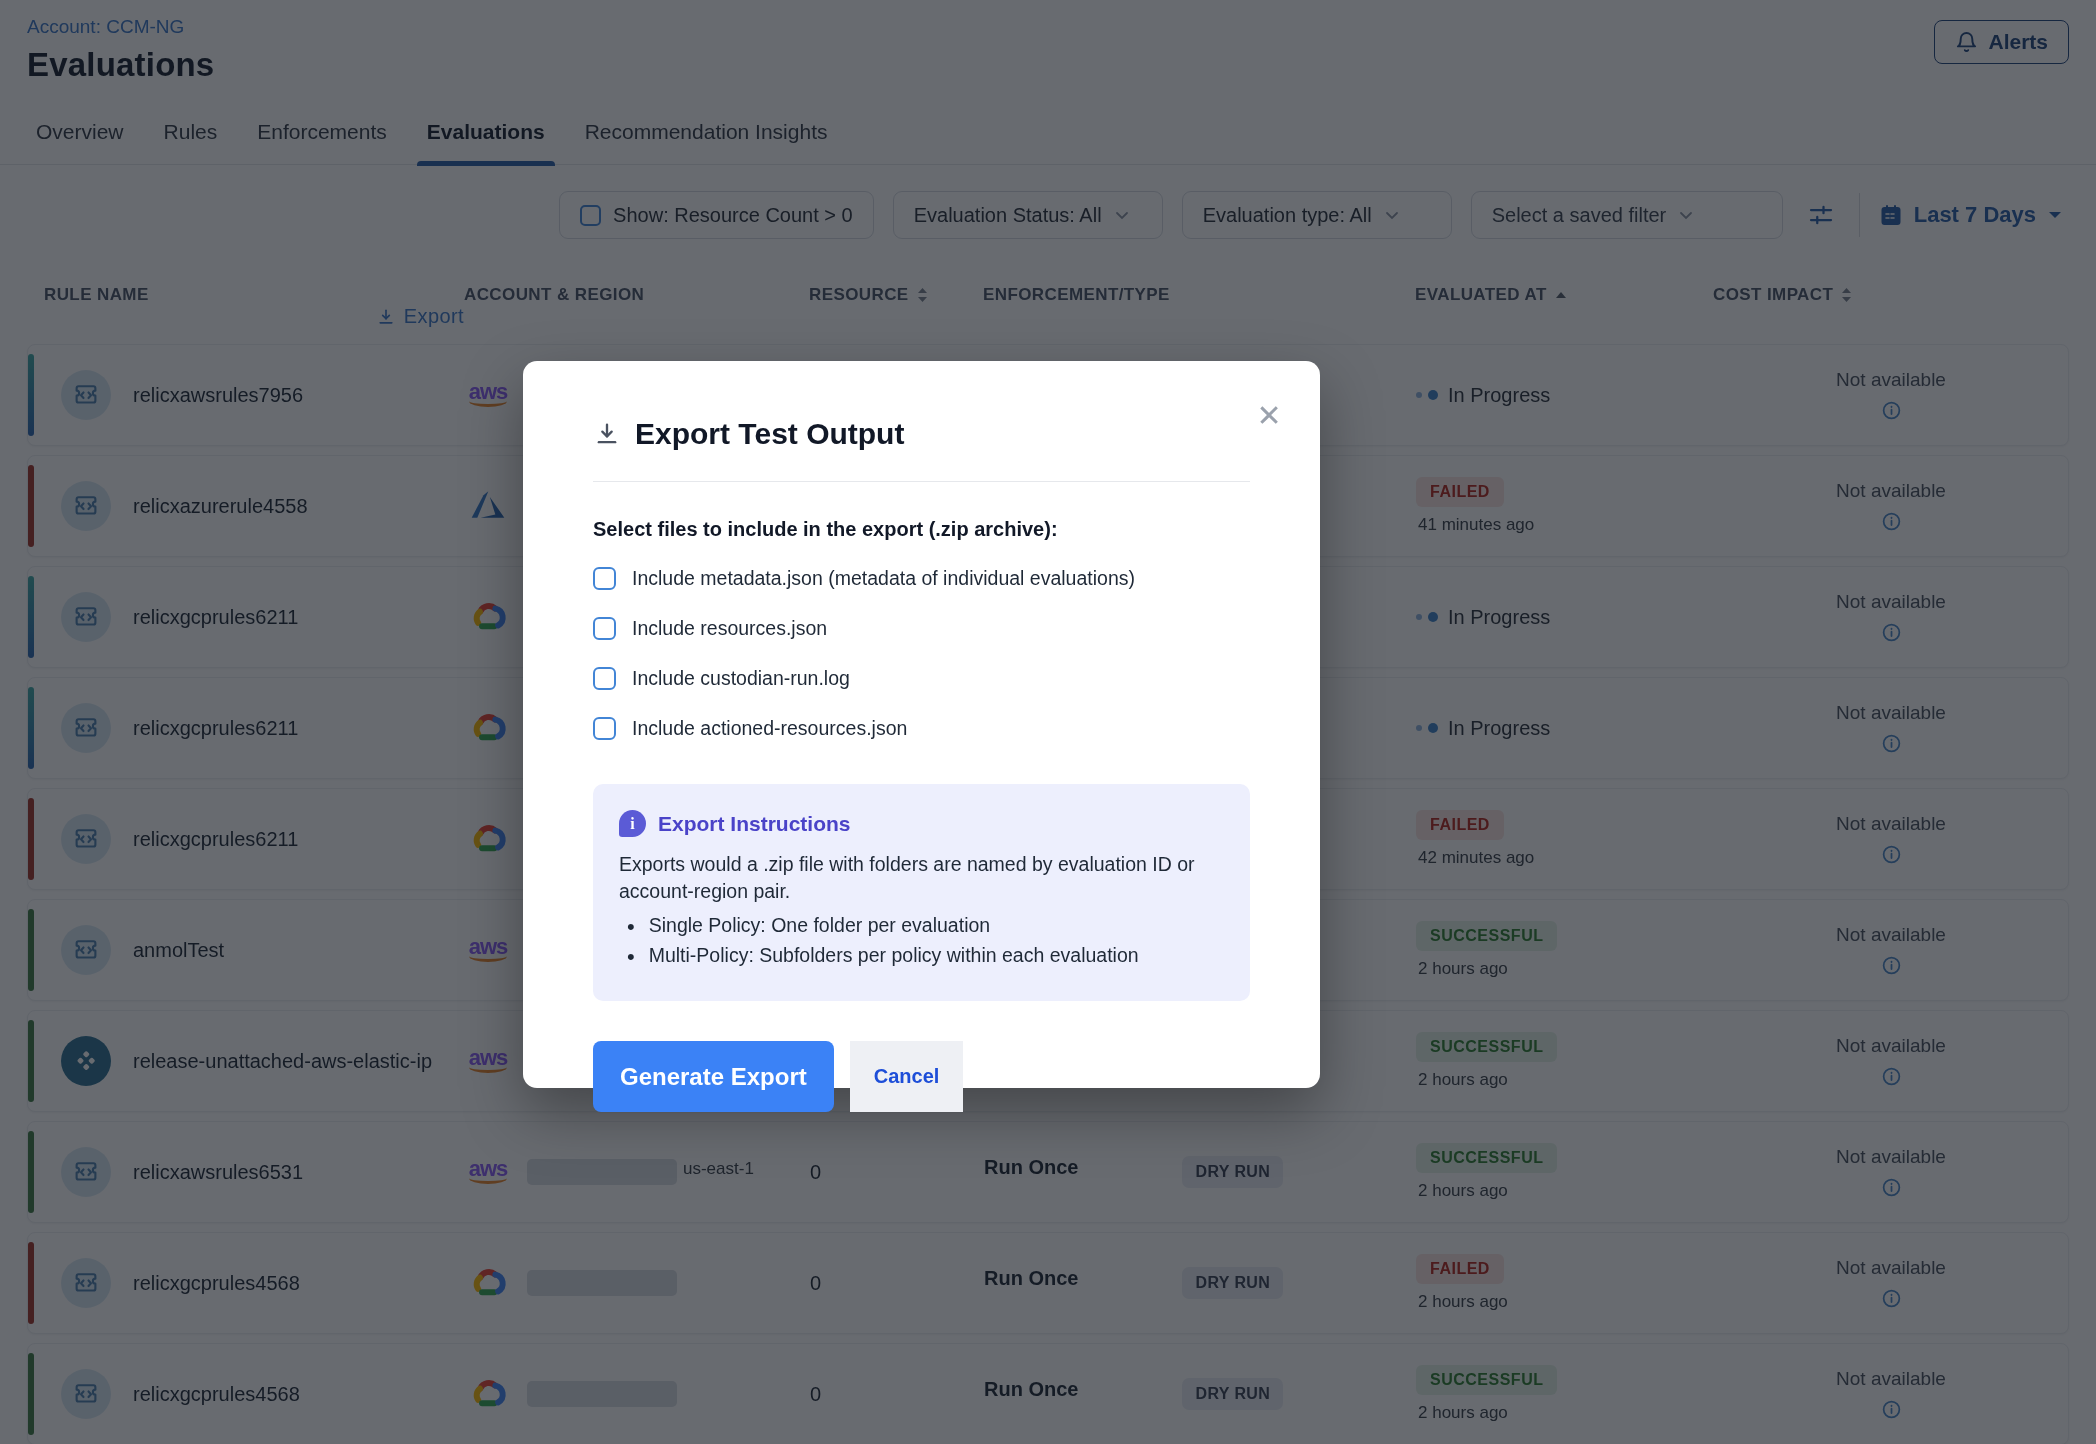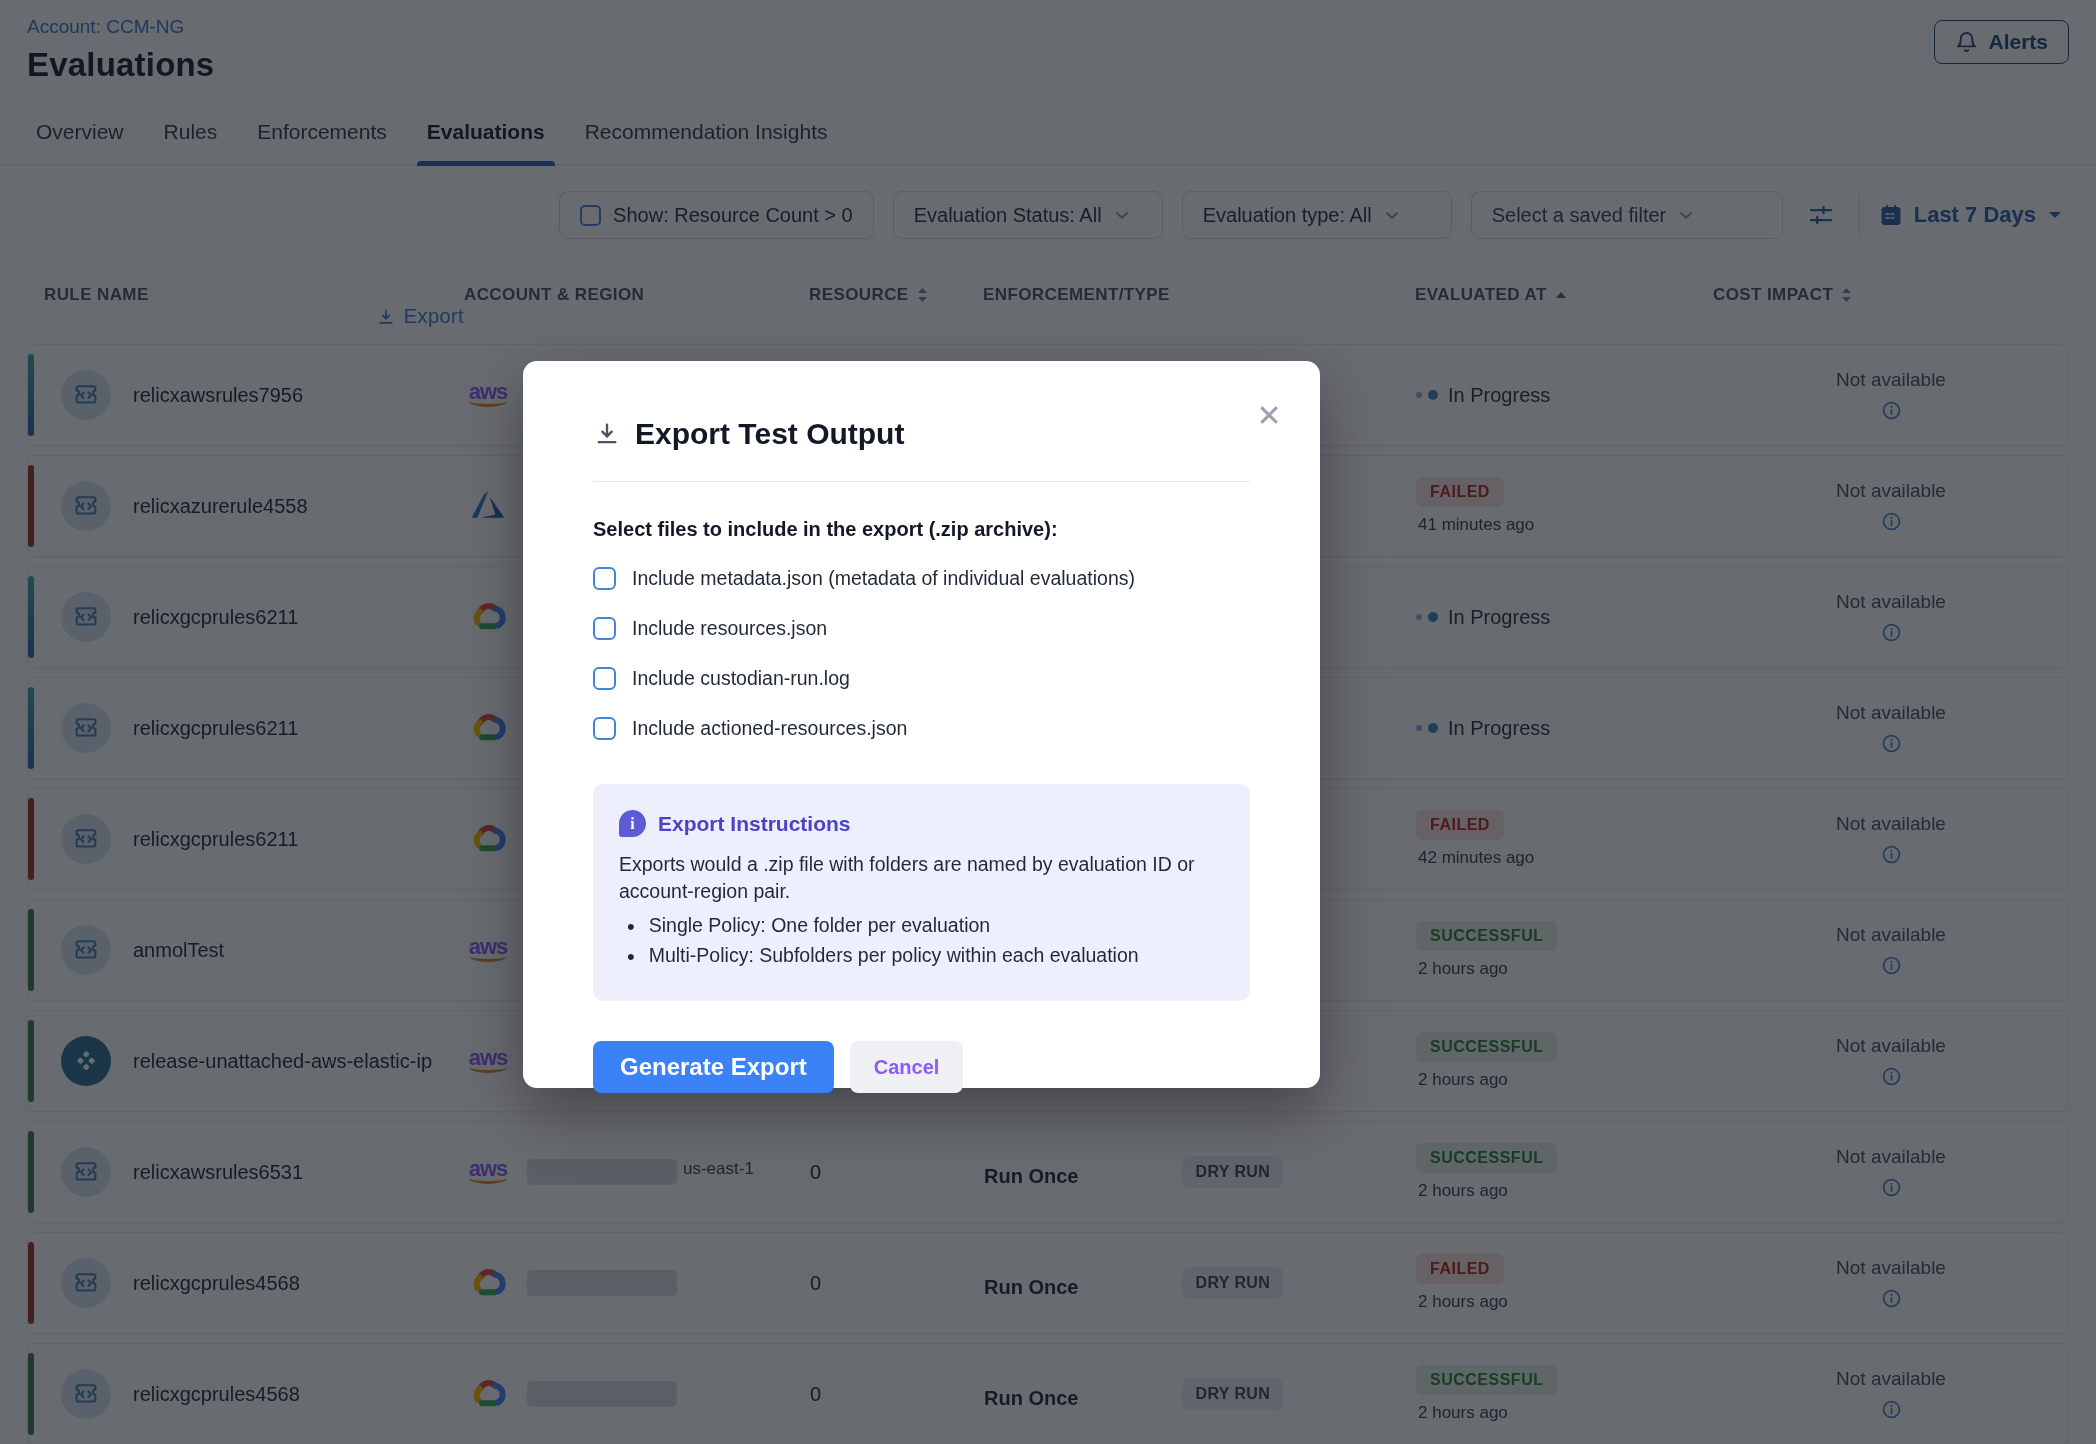--- a/index.html
+++ b/index.html
@@ -53,21 +53,21 @@
   .row-icon.action { background:#2E7193; }
   .rule-name { font-size:20px; color:#1F2937; }
   .c2 { display:flex; align-items:center; gap:16px; }
   .provider { width:46px; display:flex; align-items:center; justify-content:center; flex:none; }
   .aws-logo { font-size:22px; font-weight:700; color:#8b5cf6; letter-spacing:-1px; line-height:.8; }
   .aws-logo i { display:block; height:8px; border-bottom:3px solid #E8862D; border-radius:0 0 70% 70% / 0 0 100% 100%; margin-top:-1px; font-style:normal; }
   .acct { display:flex; flex-direction:row; gap:6px; }
   .redacted { width:150px; height:26px; background:#D9DDE3; border-radius:5px; }
   .region { font-size:17px; color:#3A414B; }
   .c3 { font-size:20px; color:#1F2937; }
-  .c4 { display:flex; align-items:flex-end; font-size:20px; font-weight:600; color:#1F2937; }
+  .c4 { display:flex; align-items:flex-start; font-size:20px; font-weight:600; color:#1F2937; }
   .dry-badge { margin-left:104px; background:#E9EDF4; color:#3A4356; font-size:16px; font-weight:700; letter-spacing:.4px;
     padding:7px 13px; border-radius:7px; }
   .c5 .stack { display:flex; flex-direction:column; gap:8px; align-items:flex-start; }
   .badge { font-size:16px; font-weight:700; letter-spacing:.5px; padding:6px 14px; border-radius:6px; }
   .badge.failed { color:#B3261E; background:#F9E4E1; }
   .badge.successful { color:#2E7D32; background:#E4F2E6; }
   .ago { font-size:17px; color:#3A414B; padding-left:2px; }
   .inprog { display:flex; align-items:center; gap:10px; font-size:20px; color:#2A313C; }
   .dot-s { width:6px; height:6px; border-radius:50%; background:#8FB4DE; }
   .dot-b { width:10px; height:10px; border-radius:50%; background:#3E83C9; margin-left:-4px; }
@@ -90,22 +90,22 @@
   .instr-title { display:flex; align-items:center; gap:12px; font-size:21px; font-weight:700; color:#4A43C8; }
   .info-bubble { width:27px; height:27px; border-radius:50% 50% 50% 12%; background:#5B5BD6; color:#fff; font-size:16px;
     font-weight:700; display:flex; align-items:center; justify-content:center; font-family:"Liberation Serif", serif; }
   .instr-body { margin-top:14px; font-size:19.5px; color:#1F2937; line-height:1.4; }
   .instr-bullets { margin-top:6px; }
   .instr-bullets li { list-style:none; display:flex; gap:14px; font-size:19.5px; color:#1F2937; line-height:1.4; padding-left:8px; }
   .instr-bullets li::before { content:"\2022"; font-size:22px; }
   .modal-actions { display:flex; gap:16px; margin-top:40px; }
   .btn-primary { background:#3b82f6; color:#fff; border:none; border-radius:8px; font-size:24px; font-weight:700;
     padding:12px 27px; cursor:pointer; font-family:inherit; }
-  .btn-secondary { background:#EEF0F4; color:#8b5cf6; border:none; border-radius:8px; font-size:20px; font-weight:700;
-    padding:14px 24px; cursor:pointer; font-family:inherit; }
+  .btn-secondary { background:#EEF0F4; color:#1d4ed8; border:none; border-radius:0; font-size:20px; font-weight:700;
+    padding:24px 24px; cursor:pointer; font-family:inherit; }
 
   svg { display:block; }
 </style>
 </head>
 <body>
 
 <div class="stage">
 
   <div class="top">
     <div class="account-link">Account: CCM-NG</div>

